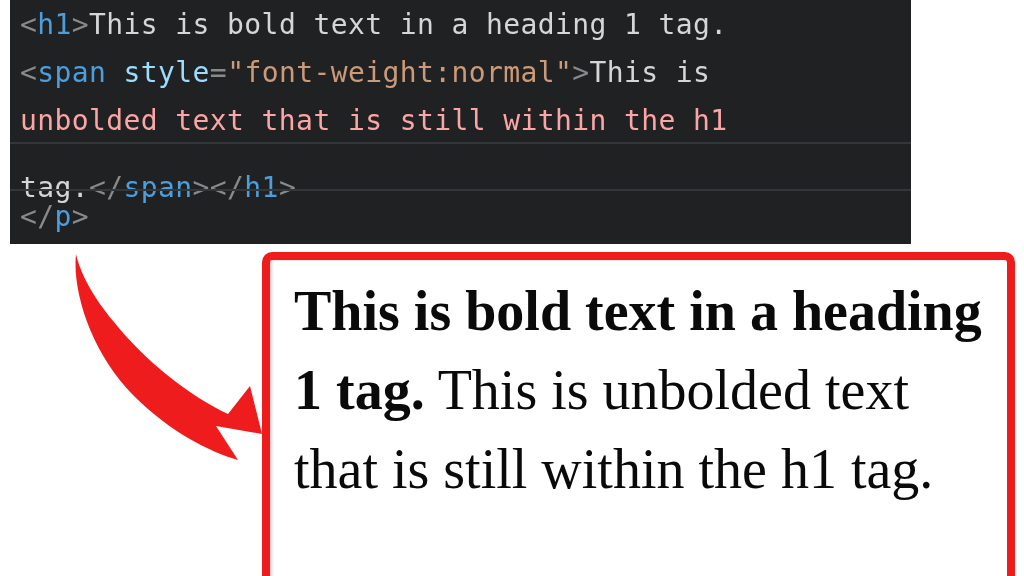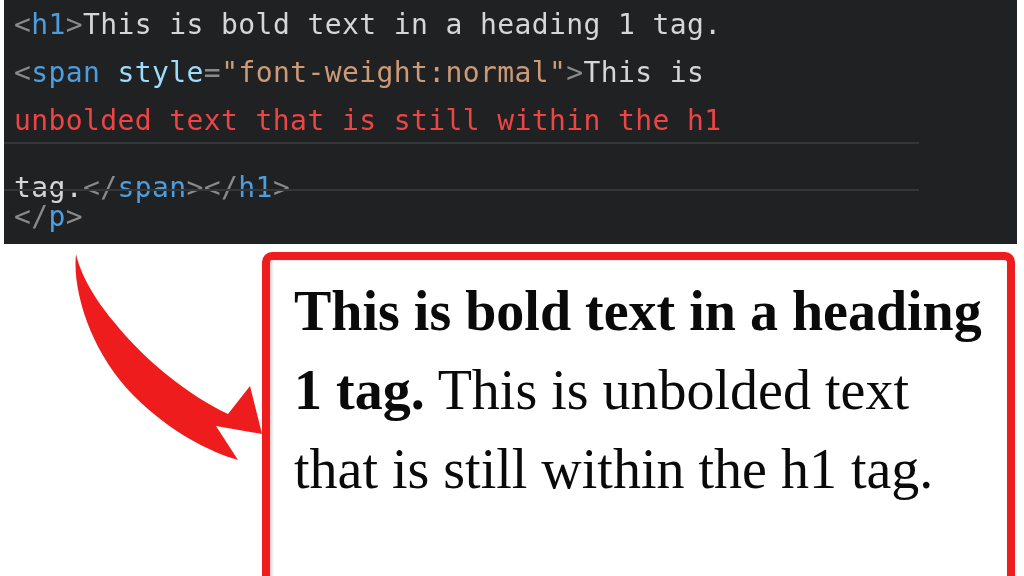--- a/index.html
+++ b/index.html
@@ -11,23 +11,23 @@
     width: 1024px;
     height: 576px;
     overflow: hidden;
     position: relative;
     font-family: "Liberation Sans", sans-serif;
   }
 
   
   #code-pane {
     position: absolute;
-    left: 4px;
+    left: 10px;
     top: 0;
-    width: 1013px;
+    width: 901px;
     height: 244px;
     background: #1f2123;
     overflow: hidden;
     text-decoration: underline;
   }
   .code-line {
     position: absolute;
     left: 10px;
     font-family: "DejaVu Sans Mono", "Liberation Mono", monospace;
     font-size: 28px;
@@ -104,21 +104,21 @@
   }
   #render-text .normal-weight { font-weight: 400; }
 </style>
 </head>
 <body>
 
 <div id="code-pane" style="background: rgb(31, 33, 35);">
 
   <div class="code-line" id="code-line-1"><span class="tok-punct" style="color: rgb(138, 138, 138);">&lt;</span><span class="tok-tag" style="color: rgb(77, 158, 222);">h1</span><span class="tok-punct" style="color: rgb(138, 138, 138);">&gt;</span><span class="tok-text" style="color: rgb(214, 214, 214);">This is bold text in a heading 1 tag.</span></div>
   <div class="code-line" id="code-line-2"><span class="tok-punct" style="color: rgb(138, 138, 138);">&lt;</span><span class="tok-tag" style="color: rgb(77, 158, 222);">span</span><span class="tok-text" style="color: rgb(214, 214, 214);"> </span><span class="tok-attr" style="color: rgb(156, 220, 254);">style</span><span class="tok-punct" style="color: rgb(138, 138, 138);">=</span><span class="tok-string" style="color: rgb(205, 154, 120);">"font-weight:normal"</span><span class="tok-punct" style="color: rgb(138, 138, 138);">&gt;</span><span class="tok-text" style="color: rgb(214, 214, 214);">This is</span></div>
-  <div class="code-line" id="code-line-3"><span class="tok-text" style="color: #ef4444;">unbolded text that is still within the h1</span></div>
+  <div class="code-line" id="code-line-3"><span class="tok-text" style="color: #fca5a5;">unbolded text that is still within the h1</span></div>
   <div class="row-divider" id="row-divider-1"></div>
   <div class="code-line" id="code-line-4"><span class="tok-text" style="color: rgb(214, 214, 214);">tag.</span><span class="tok-punct" style="color: rgb(138, 138, 138);">&lt;/</span><span class="tok-tag" style="color: rgb(77, 158, 222);">span</span><span class="tok-punct" style="color: rgb(138, 138, 138);">&gt;</span><span class="tok-punct" style="color: rgb(138, 138, 138);">&lt;/</span><span class="tok-tag" style="color: rgb(77, 158, 222);">h1</span><span class="tok-punct" style="color: rgb(138, 138, 138);">&gt;</span></div>
   <div class="row-divider" id="row-divider-2"></div>
   <div class="code-line" id="code-line-5"><span class="tok-punct" style="color: rgb(138, 138, 138);">&lt;/</span><span class="tok-tag" style="color: rgb(77, 158, 222);">p</span><span class="tok-punct" style="color: rgb(138, 138, 138);">&gt;</span></div>
 
 </div>
 
 <div id="output-area">
 
   <svg id="arrow-annotation" viewBox="0 0 230 240">

